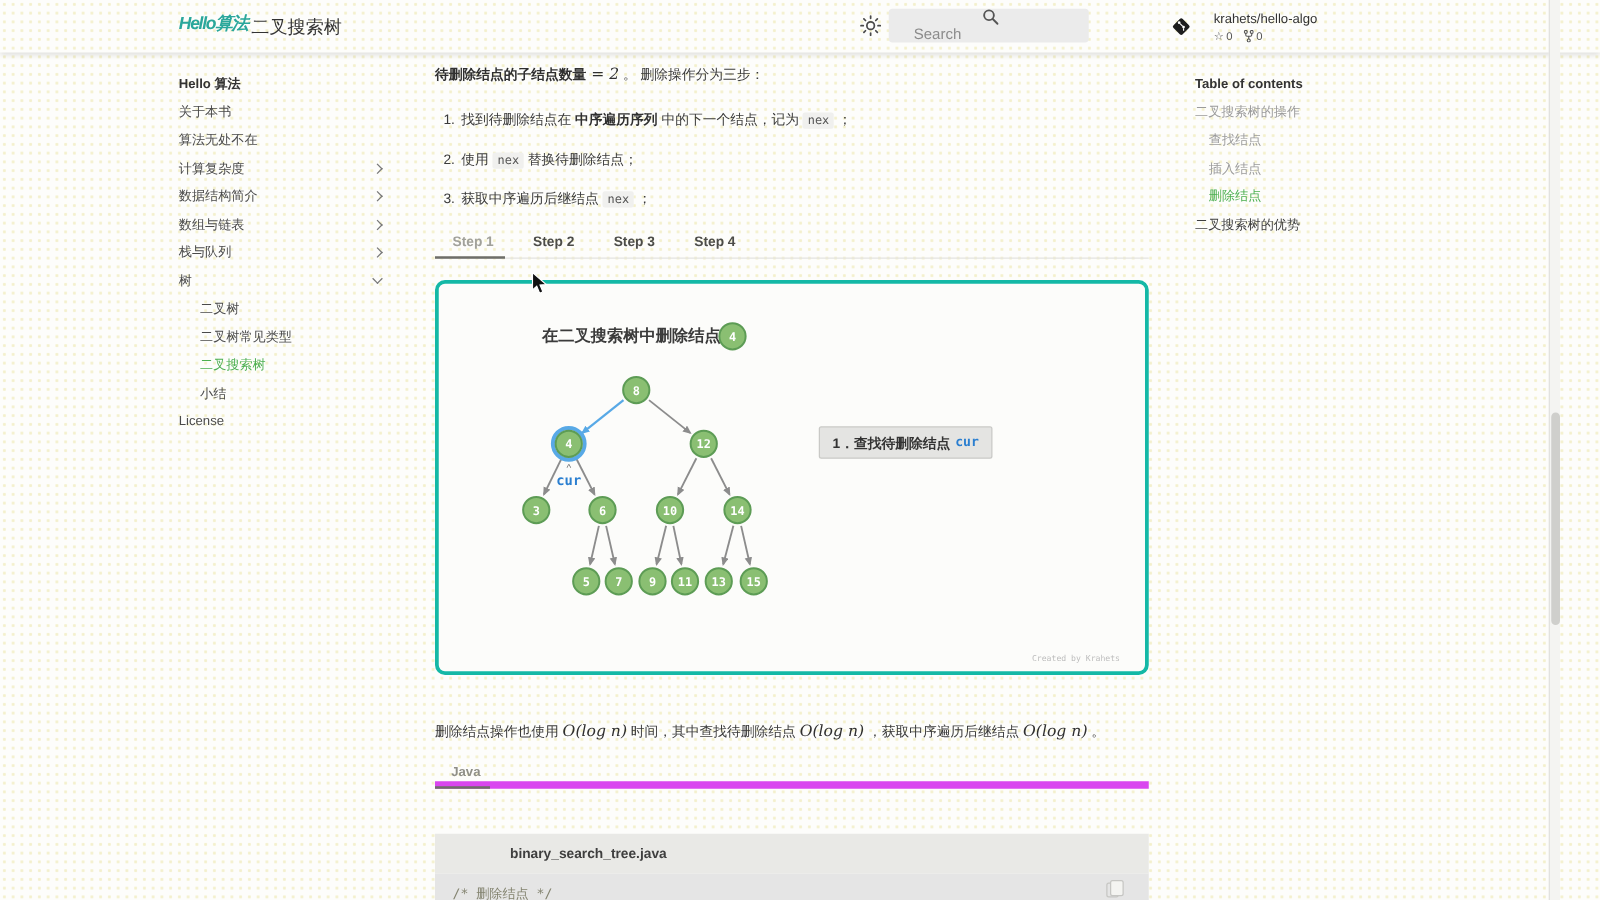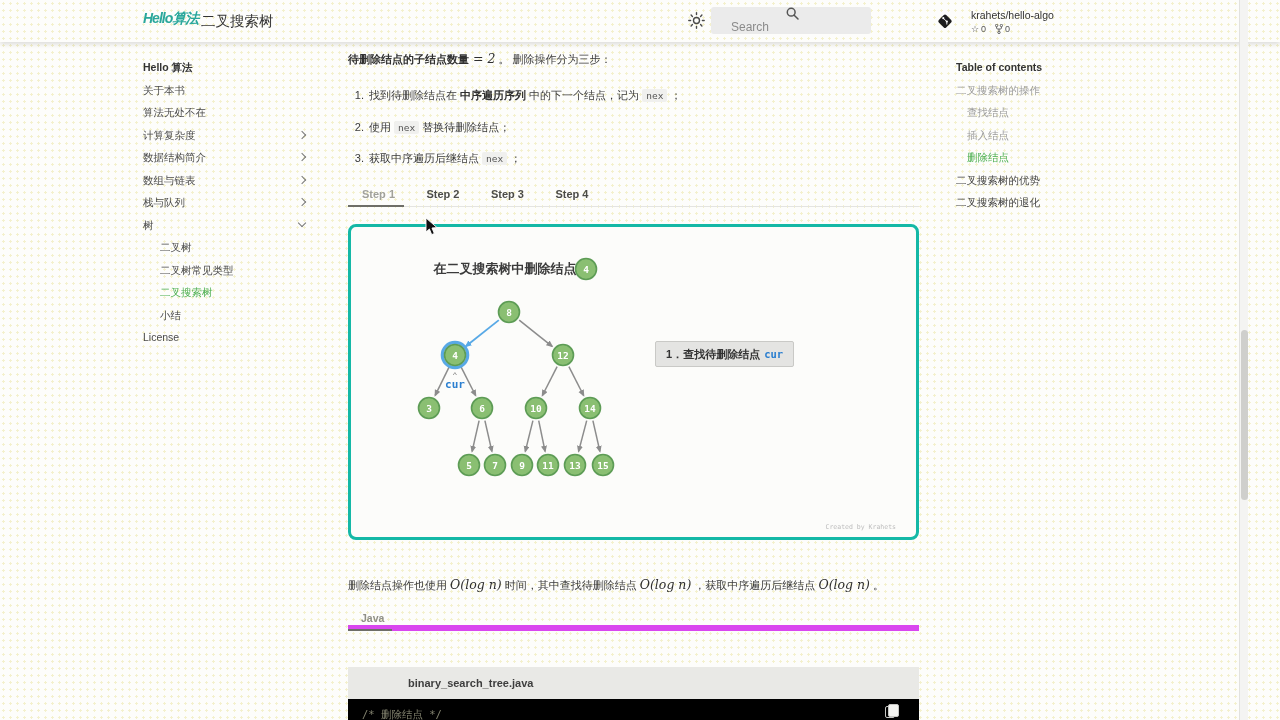--- a/index.html
+++ b/index.html
@@ -95,21 +95,21 @@
 
   
   .codetabbar { position:absolute; left:0; top:563px; width:571px; height:24px;
                 border-bottom:6px solid #d946ef; }
   .codetab { display:inline-block; margin-left:13px; font-size:10.5px; font-weight:bold;
              color:#8f8f87; line-height:22px; cursor:pointer; }
   .codetab-underline { position:absolute; left:0; top:22px; width:44px; height:2px; background:#6e6e68; }
   .code-header { position:absolute; left:0; top:623px; width:571px; height:32px; background:#e9e9e6;
                  display:flex; align-items:center;padding-left:47px; }
   .code-header span { margin-left:13px; font-size:11px; font-weight:bold; color:#3e3e3e; }
-  .code-body { position:absolute; left:0; top:655px; width:571px; height:21px; background:#000000; }
+  .code-body { position:absolute; left:0; top:655px; width:571px; height:21px; background:#e5e5e5; }
   .code-line { position:absolute; left:14px; top:9px; font-family:"DejaVu Sans Mono", monospace;
                font-size:10.5px; color:#83836f; white-space:pre; }
   .copy-btn { position:absolute; right:24px; top:7px; width:10px; height:12px;
               border:1px solid #c6c6c3; border-radius:2px; cursor:pointer; }
   .copy-btn::after { content:""; position:absolute; left:2px; top:-3px; width:9px; height:11px;
                      border:1px solid #c6c6c3; border-radius:2px; background:#f4f4f1; }
 
   
   .scrollbar { position:absolute; right:0; top:0; width:9px; height:720px; background:#f4f4f2;
                border-left:1px solid #e2e2df; z-index:40; }
@@ -197,21 +197,20 @@
   </ul>
 
   <div class="toc">
     <div class="toc-title">Table of contents</div>
     <ul>
       <li class="muted">二叉搜索树的操作</li>
       <li class="muted child">查找结点</li>
       <li class="muted child">插入结点</li>
       <li class="active child">删除结点</li>
       <li>二叉搜索树的优势</li>
-      <li>二叉搜索树的退化</li>
     </ul>
   </div>
 
   <div class="content">
 
     <p class="p-intro"><b>待删除结点的子结点数量</b><span class="math"> = 2</span><span> 。 删除操作分为三步：</span></p>
 
     <ol class="steps">
       <li><span>找到待删除结点在 </span><strong>中序遍历序列</strong><span> 中的下一个结点，记为 </span><code class="inline">nex</code><span> ；</span></li>
       <li><span>使用 </span><code class="inline">nex</code><span> 替换待删除结点；</span></li>

